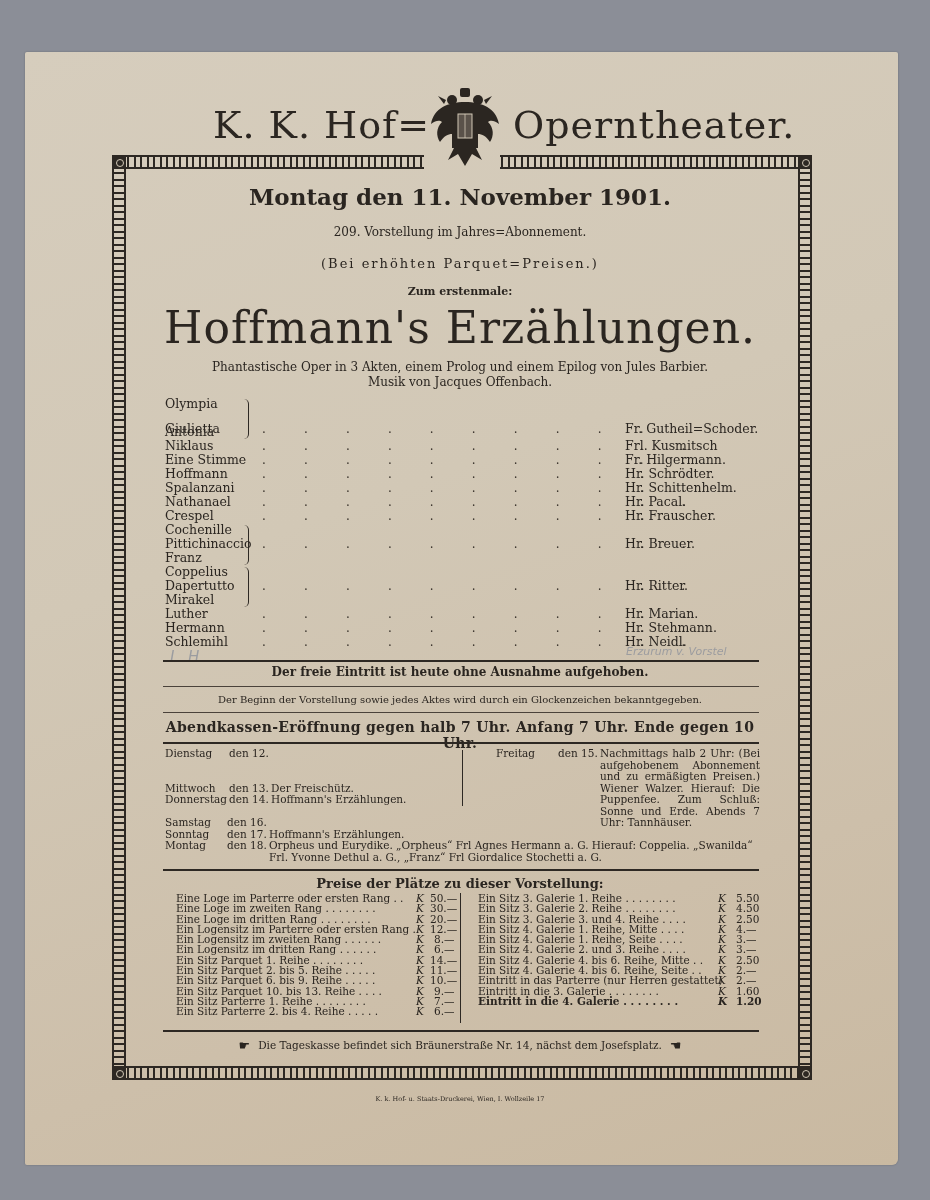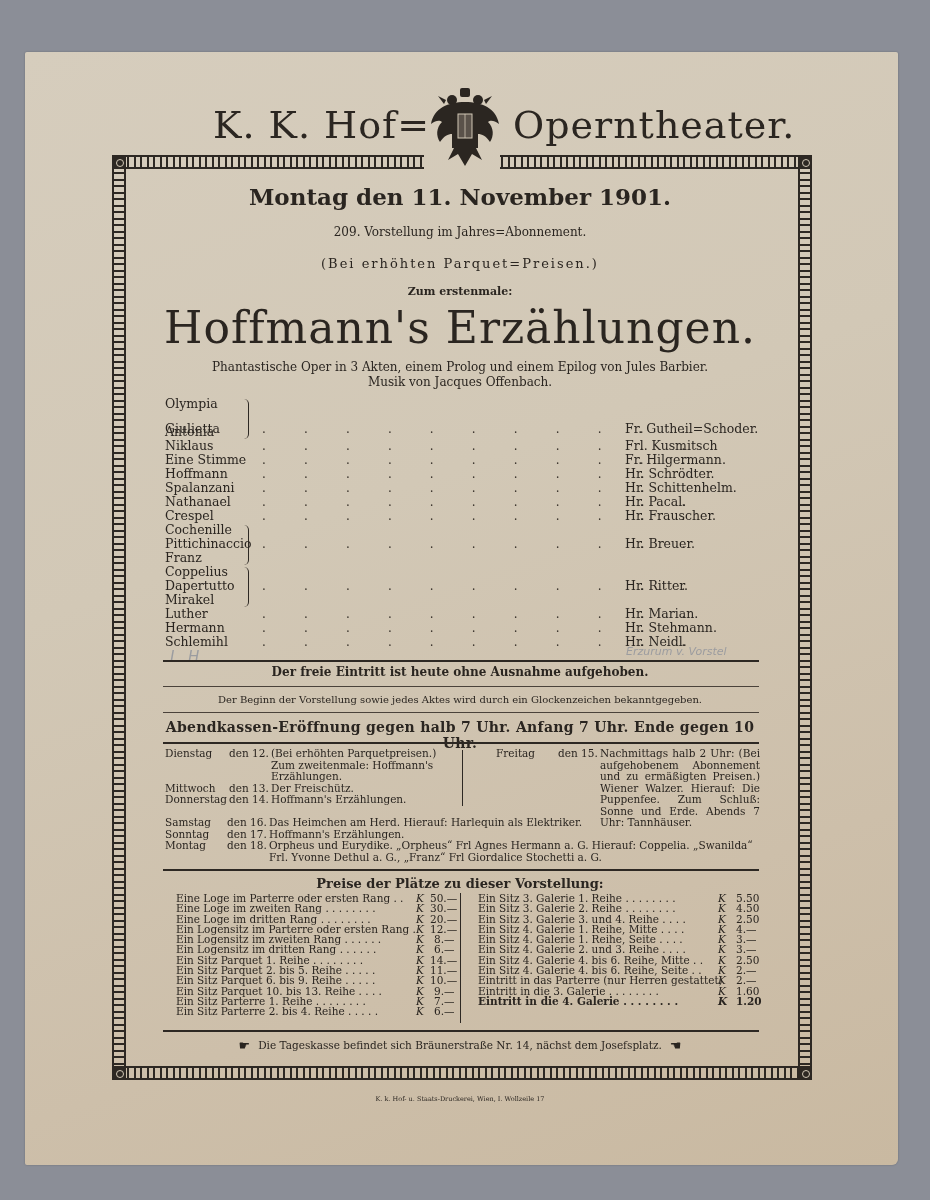--- a/index.html
+++ b/index.html
@@ -215,38 +215,36 @@
 <div class="center notice1">Der freie Eintritt ist heute ohne Ausnahme aufgehoben.</div>
 <div class="rule thin" style="top:686px;"></div>
 <div class="center notice2">Der Beginn der Vorstellung sowie jedes Aktes wird durch ein Glockenzeichen bekanntgegeben.</div>
 <div class="rule thin" style="top:712px;"></div>
 <div class="center hours">Abendkassen-Eröffnung gegen halb 7 Uhr. Anfang 7 Uhr. Ende gegen 10 Uhr.</div>
 <div class="rule" style="top:742px;"></div>
 
 <div class="repertoire" style="left:165px;top:748px;width:300px;height:60px;">
   <span class="rep-day" style="left:0;top:0;">Dienstag</span>
   <span class="rep-date" style="left:64px;top:0;">den 12.</span>
-  <span class="rep-text" style="left:106px;top:0;width:170px;">(Bei erhöhten Parquetpreisen.) Zum zweitenmale: Hoffmann's Erzählungen.</span>
   <span class="rep-day" style="left:0;top:35px;">Mittwoch</span>
   <span class="rep-date" style="left:64px;top:35px;">den 13.</span>
   <span class="rep-text" style="left:106px;top:35px;width:180px;">Der Freischütz.</span>
   <span class="rep-day" style="left:0;top:46px;">Donnerstag</span>
   <span class="rep-date" style="left:64px;top:46px;">den 14.</span>
   <span class="rep-text" style="left:106px;top:46px;width:190px;">Hoffmann's Erzählungen.</span>
 </div>
 <div class="vdivider" style="left:462px;top:750px;height:56px;"></div>
 <div class="repertoire" style="left:496px;top:748px;width:270px;height:70px;">
   <span class="rep-day" style="left:0;top:0;">Freitag</span>
   <span class="rep-date" style="left:62px;top:0;">den 15.</span>
   <span class="rep-text" style="left:104px;top:0;width:160px;text-align:justify;">Nachmittags halb 2 Uhr: (Bei aufgehobenem Abonnement und zu ermäßigten Preisen.) Wiener Walzer. Hierauf: Die Puppenfee. Zum Schluß: Sonne und Erde. Abends 7 Uhr: Tannhäuser.</span>
 </div>
 <div class="repertoire" style="left:165px;top:817px;width:600px;height:50px;">
   <span class="rep-day" style="left:0;top:0;">Samstag</span>
   <span class="rep-date" style="left:62px;top:0;">den 16.</span>
-  <span class="rep-text" style="left:104px;top:0;width:490px;">Das Heimchen am Herd. Hierauf: Harlequin als Elektriker.</span>
   <span class="rep-day" style="left:0;top:11.5px;">Sonntag</span>
   <span class="rep-date" style="left:62px;top:11.5px;">den 17.</span>
   <span class="rep-text" style="left:104px;top:11.5px;width:490px;">Hoffmann's Erzählungen.</span>
   <span class="rep-day" style="left:0;top:23px;">Montag</span>
   <span class="rep-date" style="left:62px;top:23px;">den 18.</span>
   <span class="rep-text" style="left:104px;top:23px;width:494px;">Orpheus und Eurydike. „Orpheus“ Frl Agnes Hermann a. G. Hierauf: Coppelia. „Swanilda“ Frl. Yvonne Dethul a. G., „Franz“ Frl Giordalice Stochetti a. G.</span>
 </div>
 
 <div class="rule" style="top:869px;height:2px;"></div>
 <div class="center prices-title">Preise der Plätze zu dieser Vorstellung:</div>

